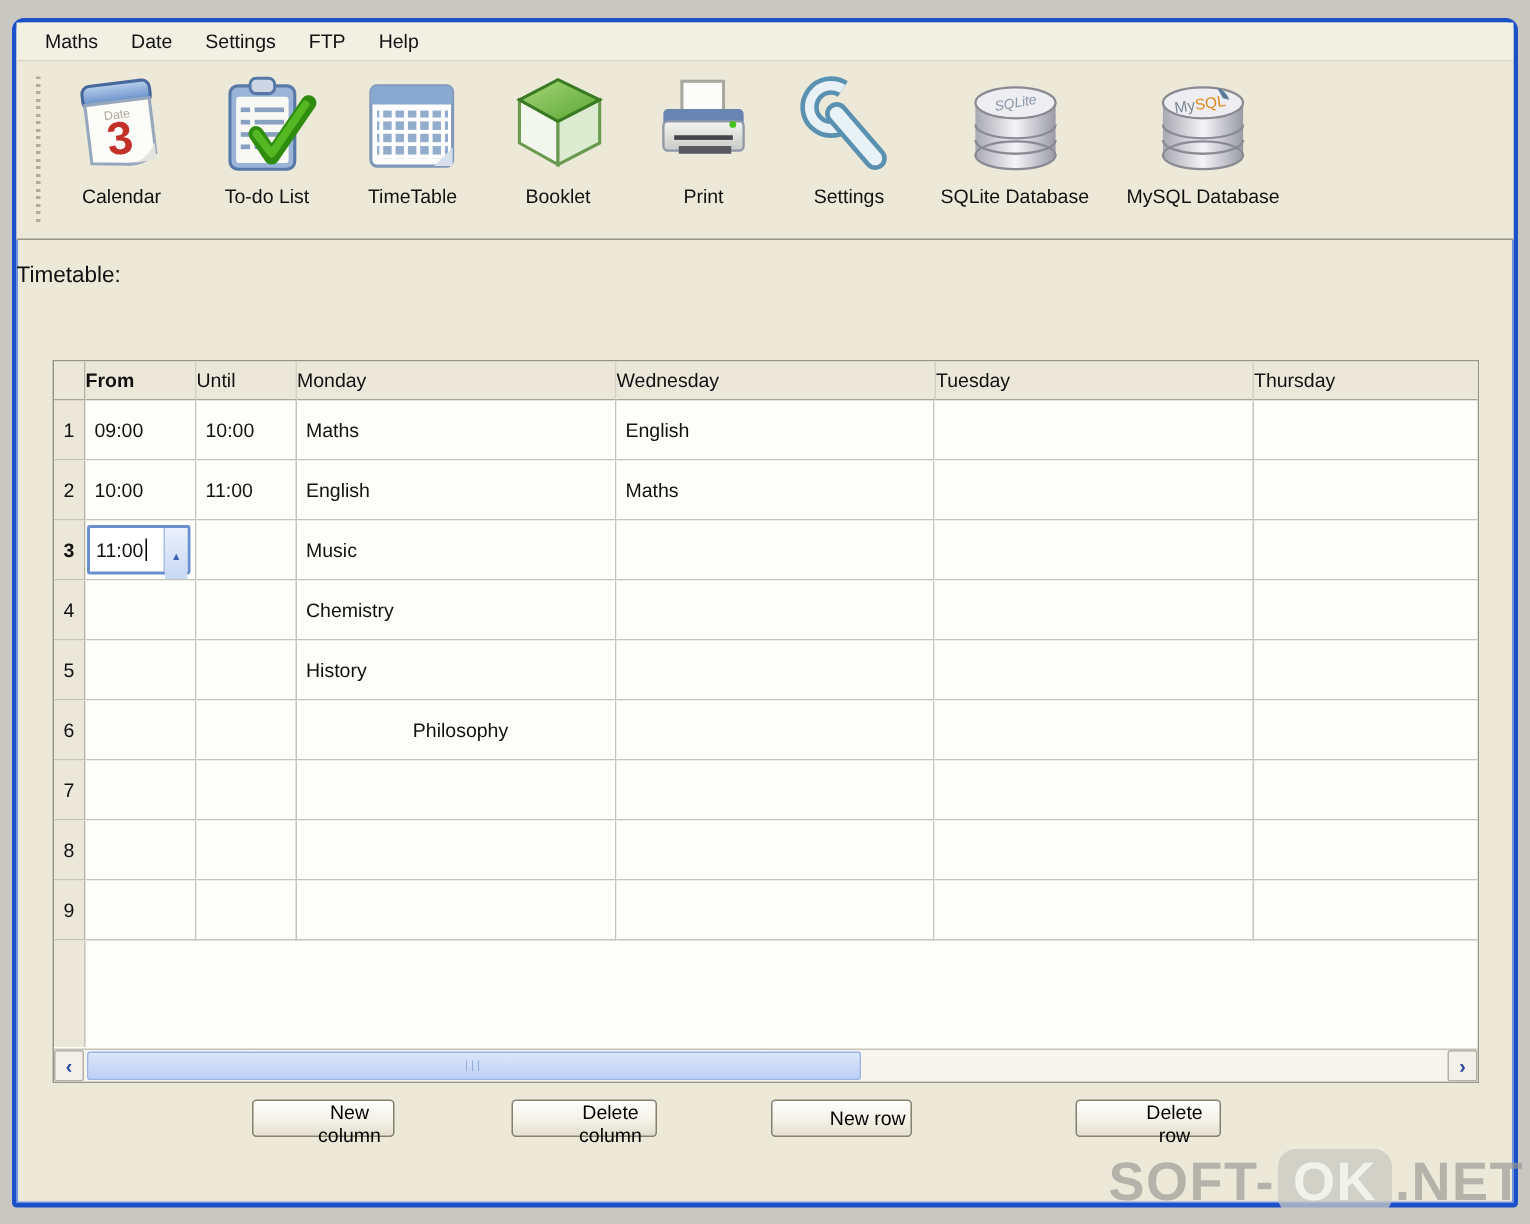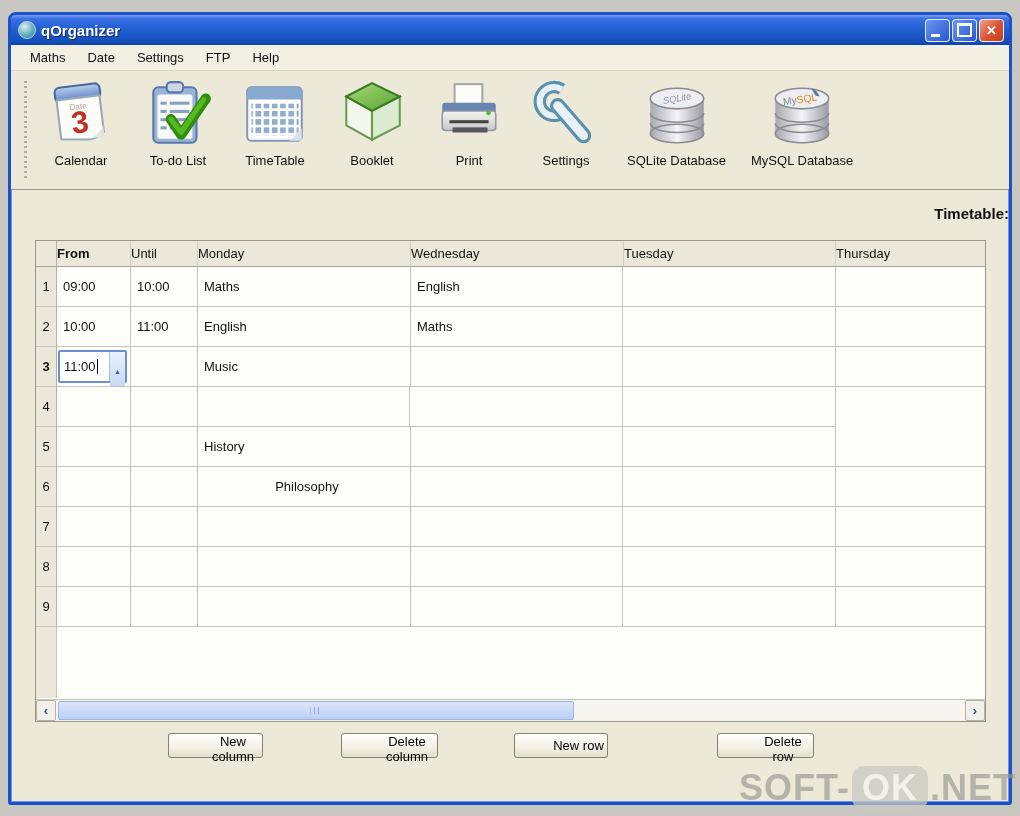--- a/index.html
+++ b/index.html
@@ -72,22 +72,22 @@
   }
   .tool {
     display:flex; flex-direction:column; align-items:center; gap:3px;
     padding:2px 8px; cursor:default;
   }
   .tool svg { width:72px; height:72px; display:block; }
   .tool-label { font-size:13px; color:#111; white-space:nowrap; }
 
   
   .section-label {
-    text-align:right; font-size:15px; color:#111;
-    margin-top:15px; height:20px;font-weight:bold;
+    text-align:left; font-size:15px; color:#111;
+    margin-top:15px; height:20px;
   }
 
   
   .table-frame {
     position:absolute; left:24px; top:225px; width:951px; height:482px;
     border:1px solid #98968a; background:#fdfdfa; overflow:hidden;
   }
   .thead { display:flex; width:1013px; height:26px; background:#ebe8da; }
   .corner-cell {
     width:21px; flex:none; background:#ebe8da;
@@ -181,29 +181,20 @@
     background:rgba(200,200,194,.75); color:rgba(245,245,240,.9);
     border-radius:12px; padding:1px 10px; margin:0 2px;
   }
 </style>
 </head>
 <body>
 
 <div class="page">
   <div class="window">
 
-    <div class="titlebar">
-      <span class="app-icon"></span>
-      <span class="title">qOrganizer</span>
-      <div class="win-buttons">
-        <div class="winbtn min"></div>
-        <div class="winbtn max"></div>
-        <div class="winbtn close">✕</div>
-      </div>
-    </div>
 
     <div class="menubar">
       <span class="menu-item">Maths</span>
       <span class="menu-item">Date</span>
       <span class="menu-item">Settings</span>
       <span class="menu-item">FTP</span>
       <span class="menu-item">Help</span>
     </div>
 
     <div class="toolbar">
@@ -392,20 +383,21 @@
             <div class="tcell" style="width: 67px;"></div>
             <div class="tcell" style="width: 213px;">Music</div>
             <div class="tcell" style="width: 212px;"></div>
             <div class="tcell" style="width: 213px;"></div>
             <div class="tcell" style="width: 213px;"></div>
           </div>
           <div class="trow">
             <div class="rowhead">4</div>
             <div class="tcell" style="width: 74px;"></div>
             <div class="tcell" style="width: 67px;"></div>
+            <div class="tcell" style="width: 213px;">Chemistry</div>
             <div class="tcell" style="width: 212px;"></div>
             <div class="tcell" style="width: 213px;"></div>
             <div class="tcell" style="width: 213px;"></div>
           </div>
           <div class="trow">
             <div class="rowhead">5</div>
             <div class="tcell" style="width: 74px;"></div>
             <div class="tcell" style="width: 67px;"></div>
             <div class="tcell" style="width: 213px;">History</div>
             <div class="tcell" style="width: 212px;"></div>

